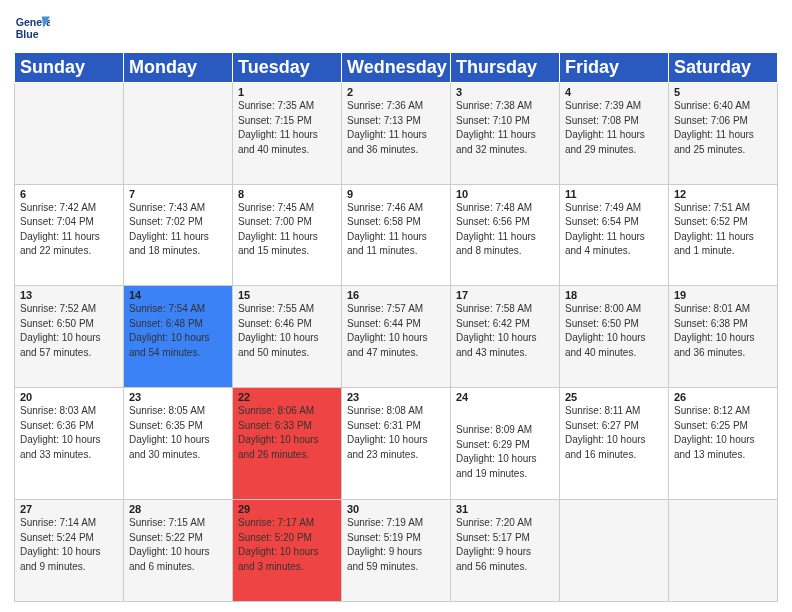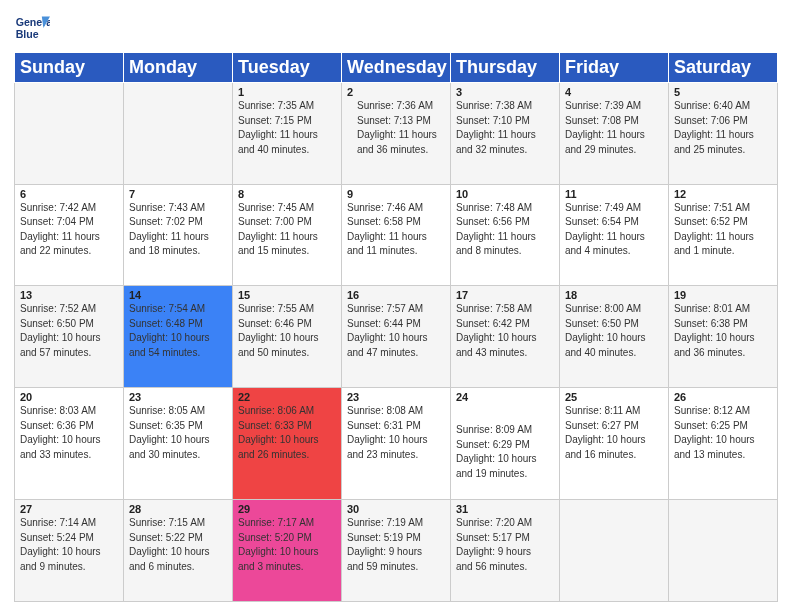--- a/index.html
+++ b/index.html
@@ -126,21 +126,21 @@
           <td class="empty" style="background: rgb(245, 245, 245);"></td>
           <td style="background: rgb(245, 245, 245);">
             <span class="day-num">1</span>
             <div class="day-info" style="white-space: pre-line;">Sunrise: 7:35 AM
 Sunset: 7:15 PM
 Daylight: 11 hours
 and 40 minutes.</div>
           </td>
           <td style="background: rgb(245, 245, 245);">
             <span class="day-num">2</span>
-            <div class="day-info" style="white-space: pre-line; margin-left: 10px;">Sunrise: 7:36 AM
+            <div class="day-info" style="white-space: pre-line;">Sunrise: 7:36 AM
 Sunset: 7:13 PM
 Daylight: 11 hours
 and 36 minutes.</div>
           </td>
           <td style="background: rgb(245, 245, 245);">
             <span class="day-num">3</span>
             <div class="day-info" style="white-space: pre-line;">Sunrise: 7:38 AM
 Sunset: 7:10 PM
 Daylight: 11 hours
 and 32 minutes.</div>
@@ -321,21 +321,21 @@
 Daylight: 10 hours
 and 9 minutes.</div>
           </td>
           <td style="background: rgb(245, 245, 245);">
             <span class="day-num">28</span>
             <div class="day-info" style="white-space: pre-line;">Sunrise: 7:15 AM
 Sunset: 5:22 PM
 Daylight: 10 hours
 and 6 minutes.</div>
           </td>
-          <td style="background: #ec4899;">
+          <td style="background: #ef4444;">
             <span class="day-num">29</span>
             <div class="day-info" style="white-space: pre-line;">Sunrise: 7:17 AM
 Sunset: 5:20 PM
 Daylight: 10 hours
 and 3 minutes.</div>
           </td>
           <td style="background: rgb(245, 245, 245);">
             <span class="day-num">30</span>
             <div class="day-info" style="white-space: pre-line;">Sunrise: 7:19 AM
 Sunset: 5:19 PM

